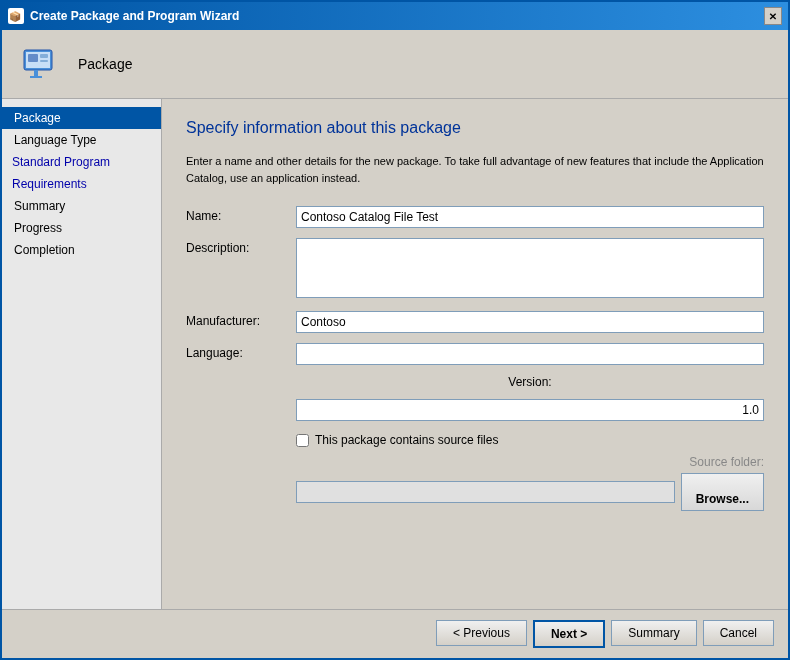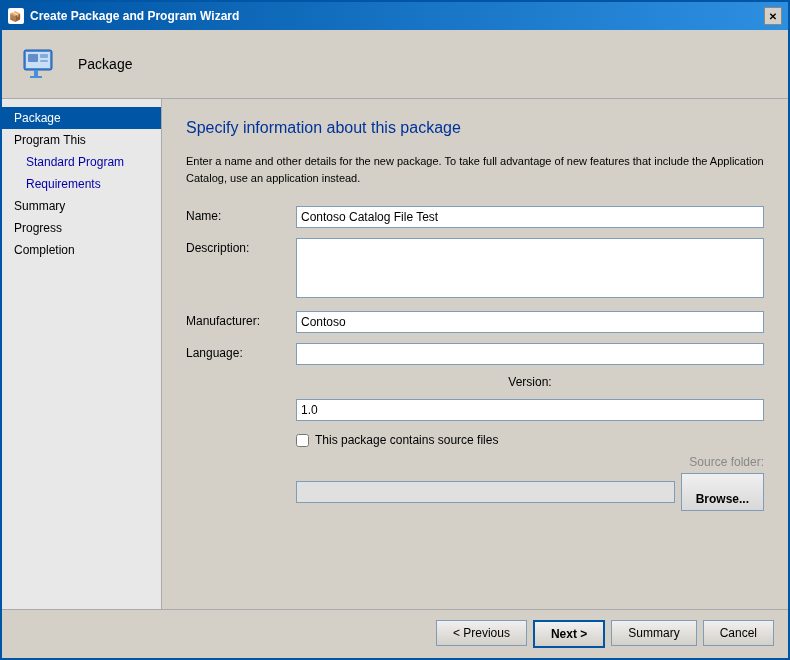--- a/index.html
+++ b/index.html
@@ -110,21 +110,21 @@
       padding: 4px 12px;
       font-size: 12px;
       color: #000;
       cursor: pointer;
     }
     .sidebar-item.active {
       background: #0055a5;
       color: white;
     }
     .sidebar-item.sub {
-      padding-left: 24px;
+      padding-left: 10px;
       color: #0000aa;
       text-decoration: none;
     }
 
     .content-area {
       flex: 1;
       background: #d4d0c8;
       padding: 20px 24px;
       overflow-y: auto;
     }
@@ -194,20 +194,21 @@
       font-size: 12px;
     }
     .version-input {
       width: 80px;
       height: 22px;
       border: 1px solid #7f9db9;
       background: white;
       padding: 2px 4px;
       font-size: 12px;
       font-family: inherit;
+      text-align: right;
     }
     .lang-input {
       width: 120px;
       height: 22px;
       border: 1px solid #7f9db9;
       background: white;
       padding: 2px 4px;
       font-size: 12px;
       font-family: inherit;
     }
@@ -312,21 +313,21 @@
     <div class="header-title">Package</div>
   </div>
 
   <div class="wizard-body">
 
     <div class="sidebar">
       <div class="sidebar-item active">
         <span>Package</span>
       </div>
       <div class="sidebar-item">
-        <span>Program This</span>
+        <span>Language Type</span>
       </div>
       <div class="sidebar-item sub">
         <span>Standard Program</span>
       </div>
       <div class="sidebar-item sub">
         <span>Requirements</span>
       </div>
       <div class="sidebar-item">
         <span>Summary</span>
       </div>

